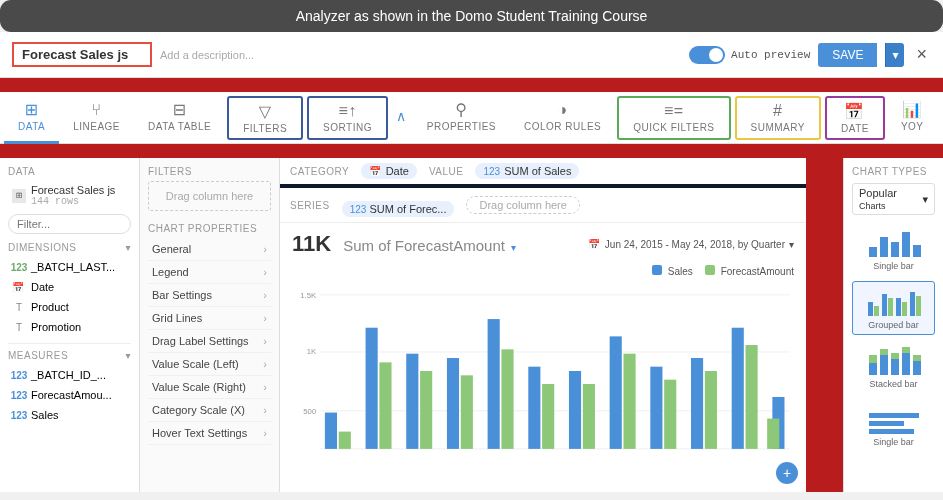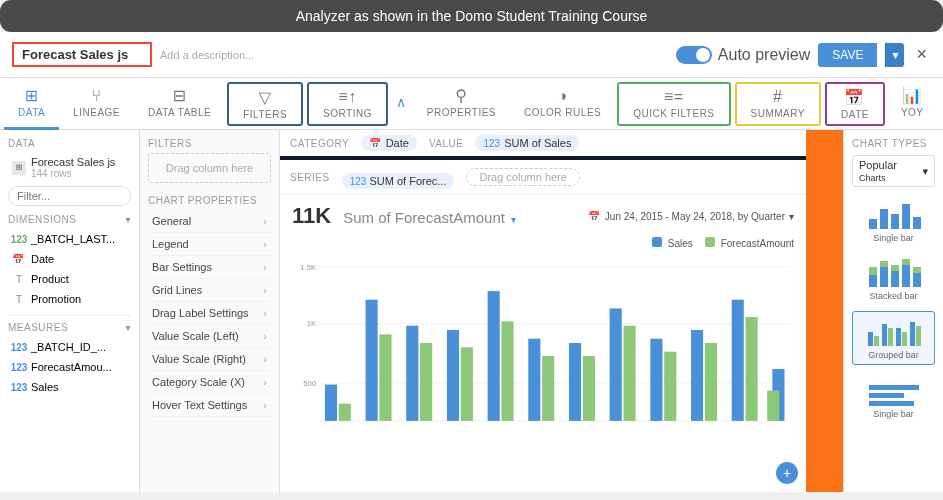--- a/index.html
+++ b/index.html
@@ -10,24 +10,25 @@
       background: #4a4a4a;
       color: #fff;
       text-align: center;
       padding: 8px;
       font-size: 14px;
       border-radius: 11px;
     }
 
     
     .main-container {
-      background: #f97316;
+      background: #b91c1c;
       display: flex;
       flex-direction: column;
       height: 460px;
+      gap: 14px;
     }
 
     
     .header {
       display: flex;
       align-items: center;
       padding: 6px 12px;
       border-bottom: 1px solid #ddd;
       background: #fff;
       height: 46px;
@@ -48,22 +49,23 @@
     }
     .header-right {
       display: flex;
       align-items: center;
       gap: 8px;
     }
     .toggle-container {
       display: flex;
       align-items: center;
       gap: 6px;
-      font-size: 16px;
+      font-size: 11px;
       color: #555;
+      font-family: Liberation Mono, monospace;
     }
     .toggle-switch {
       width: 36px;
       height: 18px;
       background: #4a90d9;
       border-radius: 9px;
       position: relative;
       cursor: pointer;
     }
     .toggle-switch::after {
@@ -485,21 +487,21 @@
   <div class="content-area">
 
     <div class="left-panel">
       <div class="section-label">
         <span>DATA</span>
       </div>
       <div class="data-item">
         <span class="item-icon table">⊞</span>
         <div>
           <div style="font-size:11px;color:#333;">Forecast Sales js</div>
-          <div style="font-size:10px;color:#aaa;">144 rows</div>
+          <div style="font-size:10px;color:#aaa;font-family:Liberation Mono, monospace;">144 rows</div>
         </div>
       </div>
       <input class="search-box" type="text" placeholder="Filter..." style="">
 
       <div class="section-label">
         <span>DIMENSIONS</span>
         <span style="cursor:pointer">▾</span>
       </div>
       <div class="data-item">
         <span class="item-icon dim-badge">123</span>
@@ -700,52 +702,52 @@
 
       <div class="chart-type-item">
         <svg class="chart-type-img" viewBox="0 0 60 32">
           <rect x="5" y="20" width="8" height="10" fill="#4a90d9"></rect>
           <rect x="16" y="10" width="8" height="20" fill="#4a90d9"></rect>
           <rect x="27" y="15" width="8" height="15" fill="#4a90d9"></rect>
           <rect x="38" y="5" width="8" height="25" fill="#4a90d9"></rect>
           <rect x="49" y="18" width="8" height="12" fill="#4a90d9"></rect>
         </svg>
         <span class="ct-label">Single bar</span>
+      </div>
+
+      <div class="chart-type-item" style="background:#f0f5ff; border: 1px solid #4a90d9;">
+        <svg class="chart-type-img" viewBox="0 0 60 32">
+          <rect x="4" y="16" width="5" height="14" fill="#4a90d9"></rect>
+          <rect x="10" y="20" width="5" height="10" fill="#8dc878"></rect>
+          <rect x="18" y="8" width="5" height="22" fill="#4a90d9"></rect>
+          <rect x="24" y="12" width="5" height="18" fill="#8dc878"></rect>
+          <rect x="32" y="12" width="5" height="18" fill="#4a90d9"></rect>
+          <rect x="38" y="16" width="5" height="14" fill="#8dc878"></rect>
+          <rect x="46" y="6" width="5" height="24" fill="#4a90d9"></rect>
+          <rect x="52" y="10" width="5" height="20" fill="#8dc878"></rect>
+        </svg>
+        <span class="ct-label">Grouped bar</span>
       </div>
 
       <div class="chart-type-item">
         <svg class="chart-type-img" viewBox="0 0 60 32">
           <rect x="5" y="18" width="8" height="12" fill="#4a90d9"></rect>
           <rect x="5" y="10" width="8" height="8" fill="#8dc878"></rect>
           <rect x="16" y="10" width="8" height="20" fill="#4a90d9"></rect>
           <rect x="16" y="4" width="8" height="6" fill="#8dc878"></rect>
           <rect x="27" y="14" width="8" height="16" fill="#4a90d9"></rect>
           <rect x="27" y="8" width="8" height="6" fill="#8dc878"></rect>
           <rect x="38" y="8" width="8" height="22" fill="#4a90d9"></rect>
           <rect x="38" y="2" width="8" height="6" fill="#8dc878"></rect>
           <rect x="49" y="16" width="8" height="14" fill="#4a90d9"></rect>
           <rect x="49" y="10" width="8" height="6" fill="#8dc878"></rect>
         </svg>
         <span class="ct-label">Stacked bar</span>
       </div>
 
-      <div class="chart-type-item" style="background:#f0f5ff; border: 1px solid #4a90d9;">
-        <svg class="chart-type-img" viewBox="0 0 60 32">
-          <rect x="4" y="16" width="5" height="14" fill="#4a90d9"></rect>
-          <rect x="10" y="20" width="5" height="10" fill="#8dc878"></rect>
-          <rect x="18" y="8" width="5" height="22" fill="#4a90d9"></rect>
-          <rect x="24" y="12" width="5" height="18" fill="#8dc878"></rect>
-          <rect x="32" y="12" width="5" height="18" fill="#4a90d9"></rect>
-          <rect x="38" y="16" width="5" height="14" fill="#8dc878"></rect>
-          <rect x="46" y="6" width="5" height="24" fill="#4a90d9"></rect>
-          <rect x="52" y="10" width="5" height="20" fill="#8dc878"></rect>
-        </svg>
-        <span class="ct-label">Grouped bar</span>
-      </div>
-
       <div class="chart-type-item">
         <svg class="chart-type-img" viewBox="0 0 60 32">
           <rect x="5" y="10" width="50" height="5" fill="#4a90d9"></rect>
           <rect x="5" y="18" width="35" height="5" fill="#4a90d9"></rect>
           <rect x="5" y="26" width="45" height="5" fill="#4a90d9"></rect>
         </svg>
         <span class="ct-label">Single bar</span>
       </div>
     </div>
 

